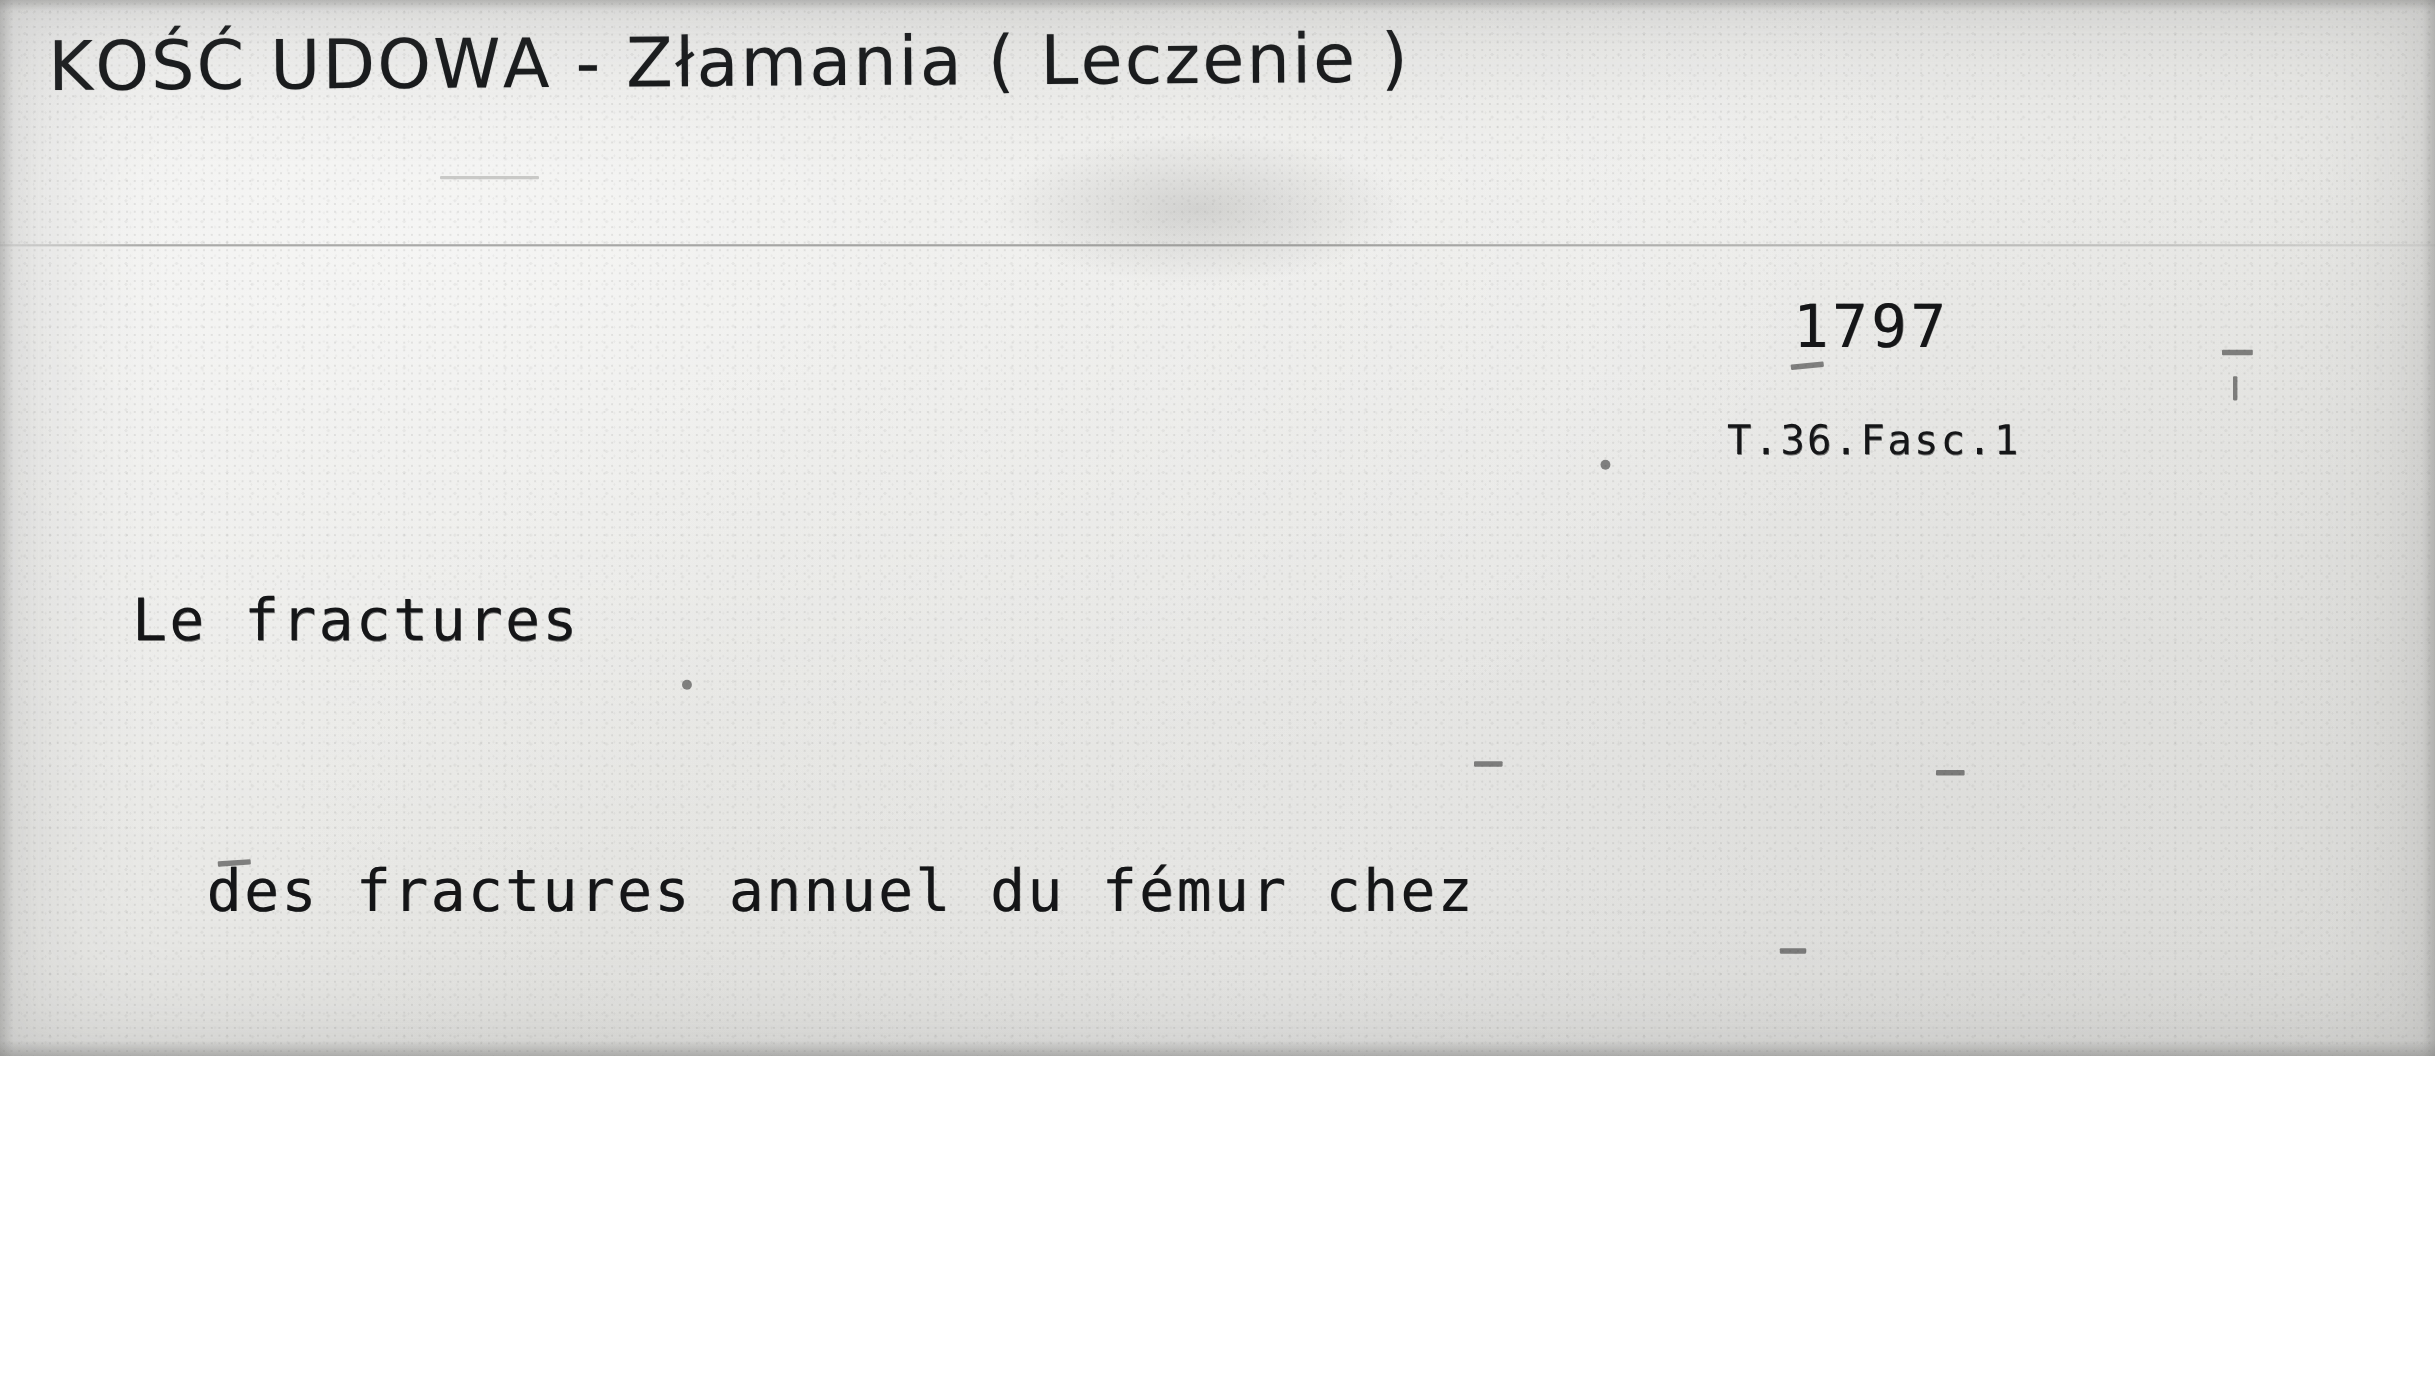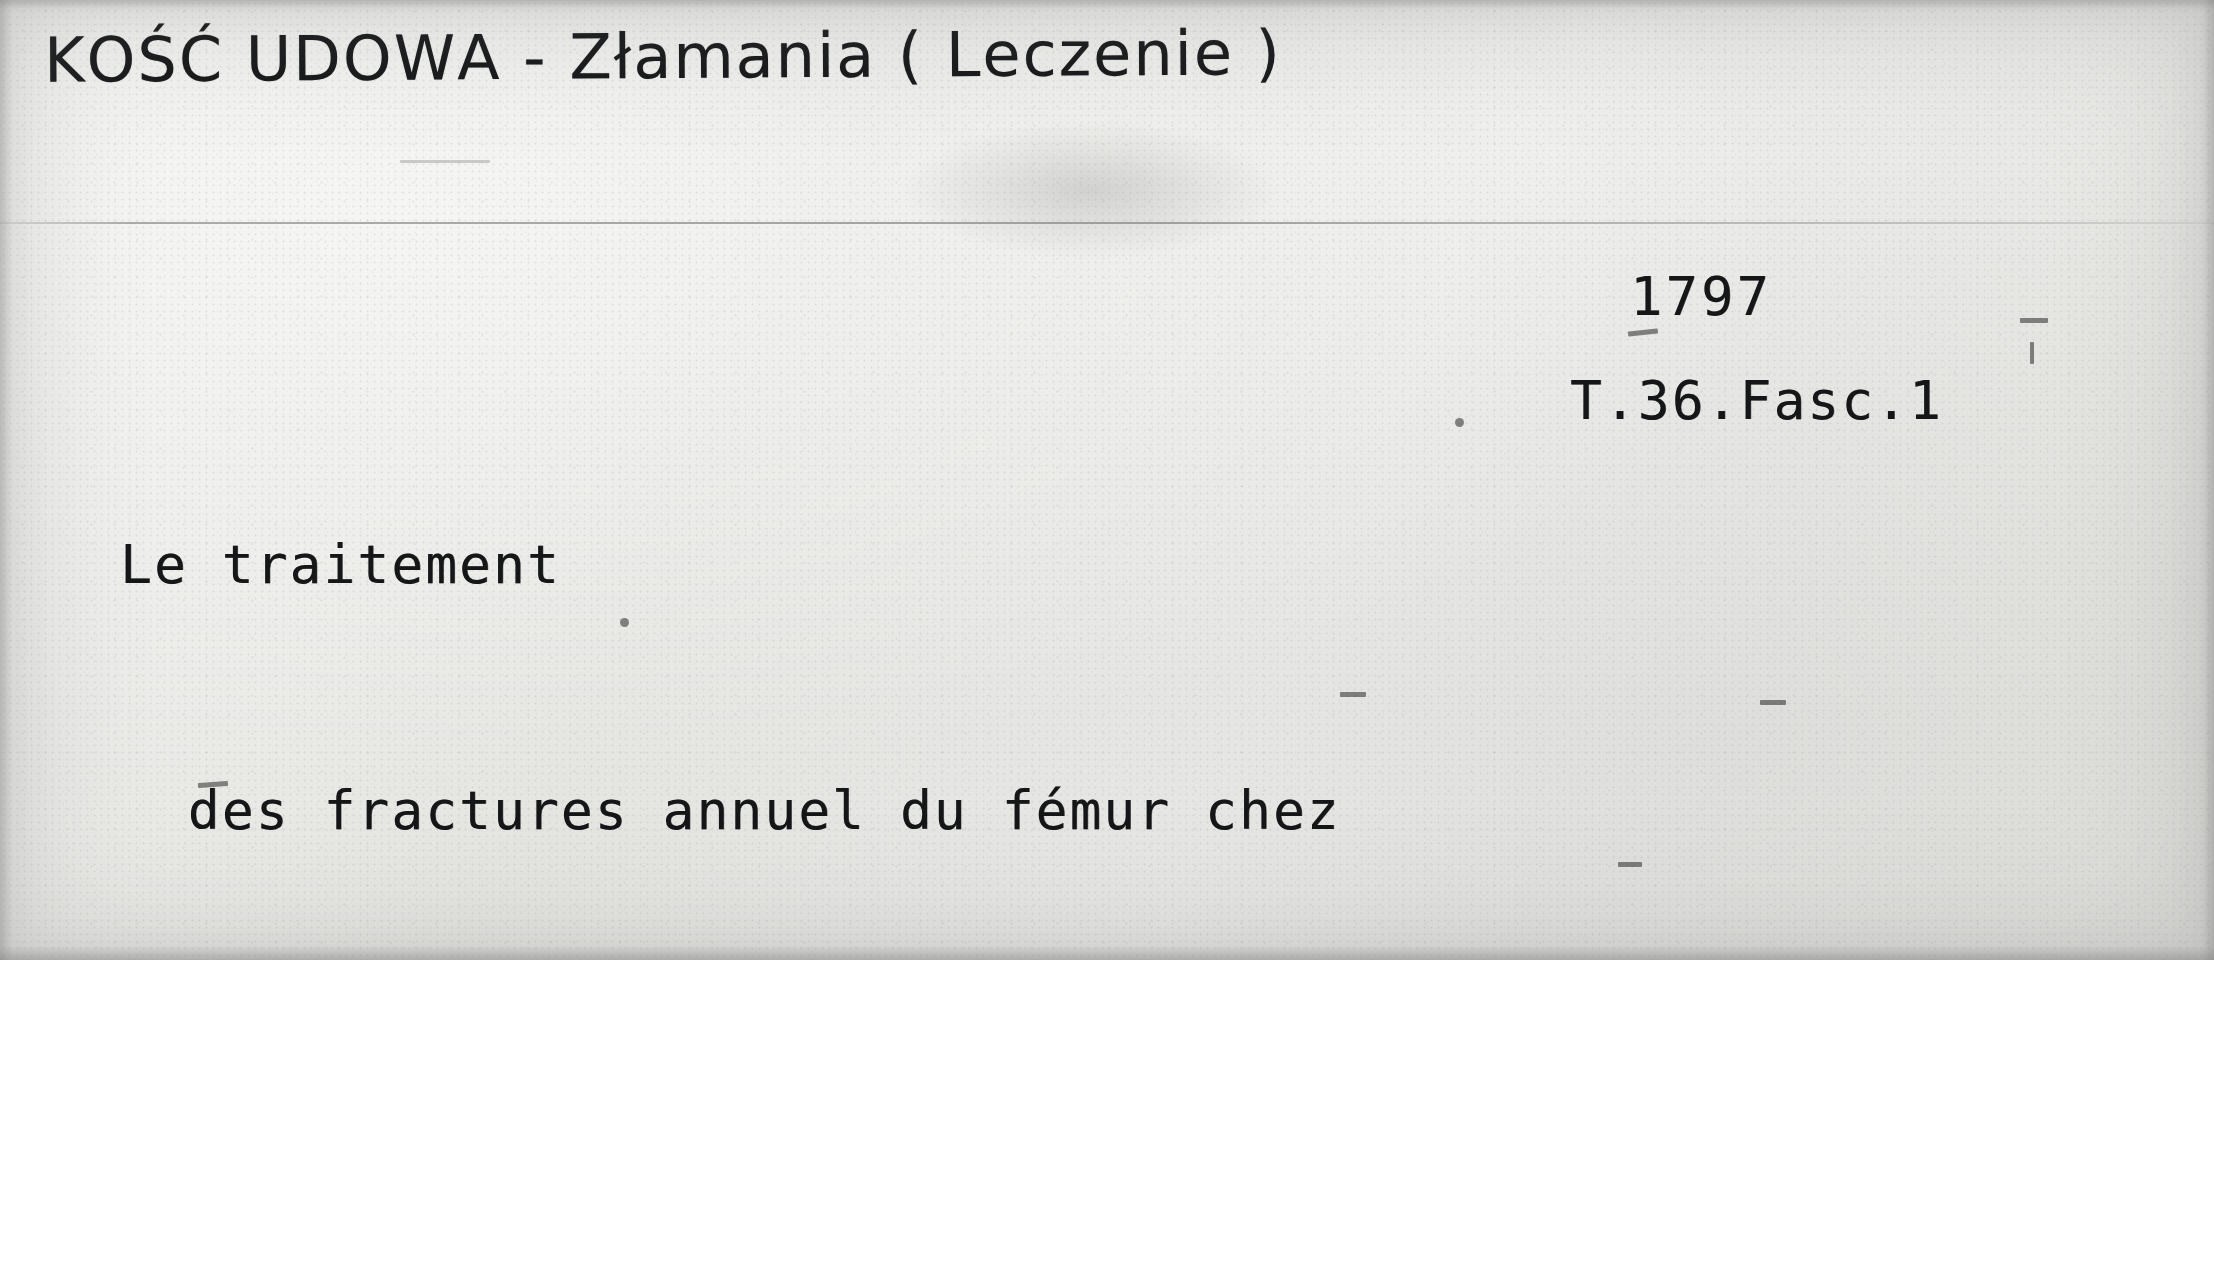--- a/index.html
+++ b/index.html
@@ -112,21 +112,21 @@
   .call-number {
     left: 1630px;
     top: 256px;
     font-size: 54px;
     letter-spacing: 3px;
   }
 
   .volume-line {
     left: 1570px;
     top: 360px;
-    font-size: 53px;
+    font-size: 37px;
   }
 
   .body-block {
     left: 120px;
     top: 360px;
   }
 
   .body-block .ln {
     display: block;
     height: 82px;
@@ -169,21 +169,21 @@
 
   <div class="heading">KOŚĆ UDOWA - Złamania ( Leczenie )</div>
 
   <div class="rule"></div>
 
   <div class="typed call-number">1797</div>
 
   <div class="typed volume-line">T.36.Fasc.1</div>
 
   <div class="typed body-block">
-    <span class="ln">Le traitement</span>
+    <span class="ln">Le fractures</span>
     <span class="ln">  des fractures annuel du fémur chez</span>
     <span class="ln">l'adulte.Congres annuel des 23 et 24 mai</span>
     <span class="ln">1970 tenu à Bruxelles.Rapport...par</span>
     
     
     
     
   </div>
 
   <div class="mark m1"></div>

